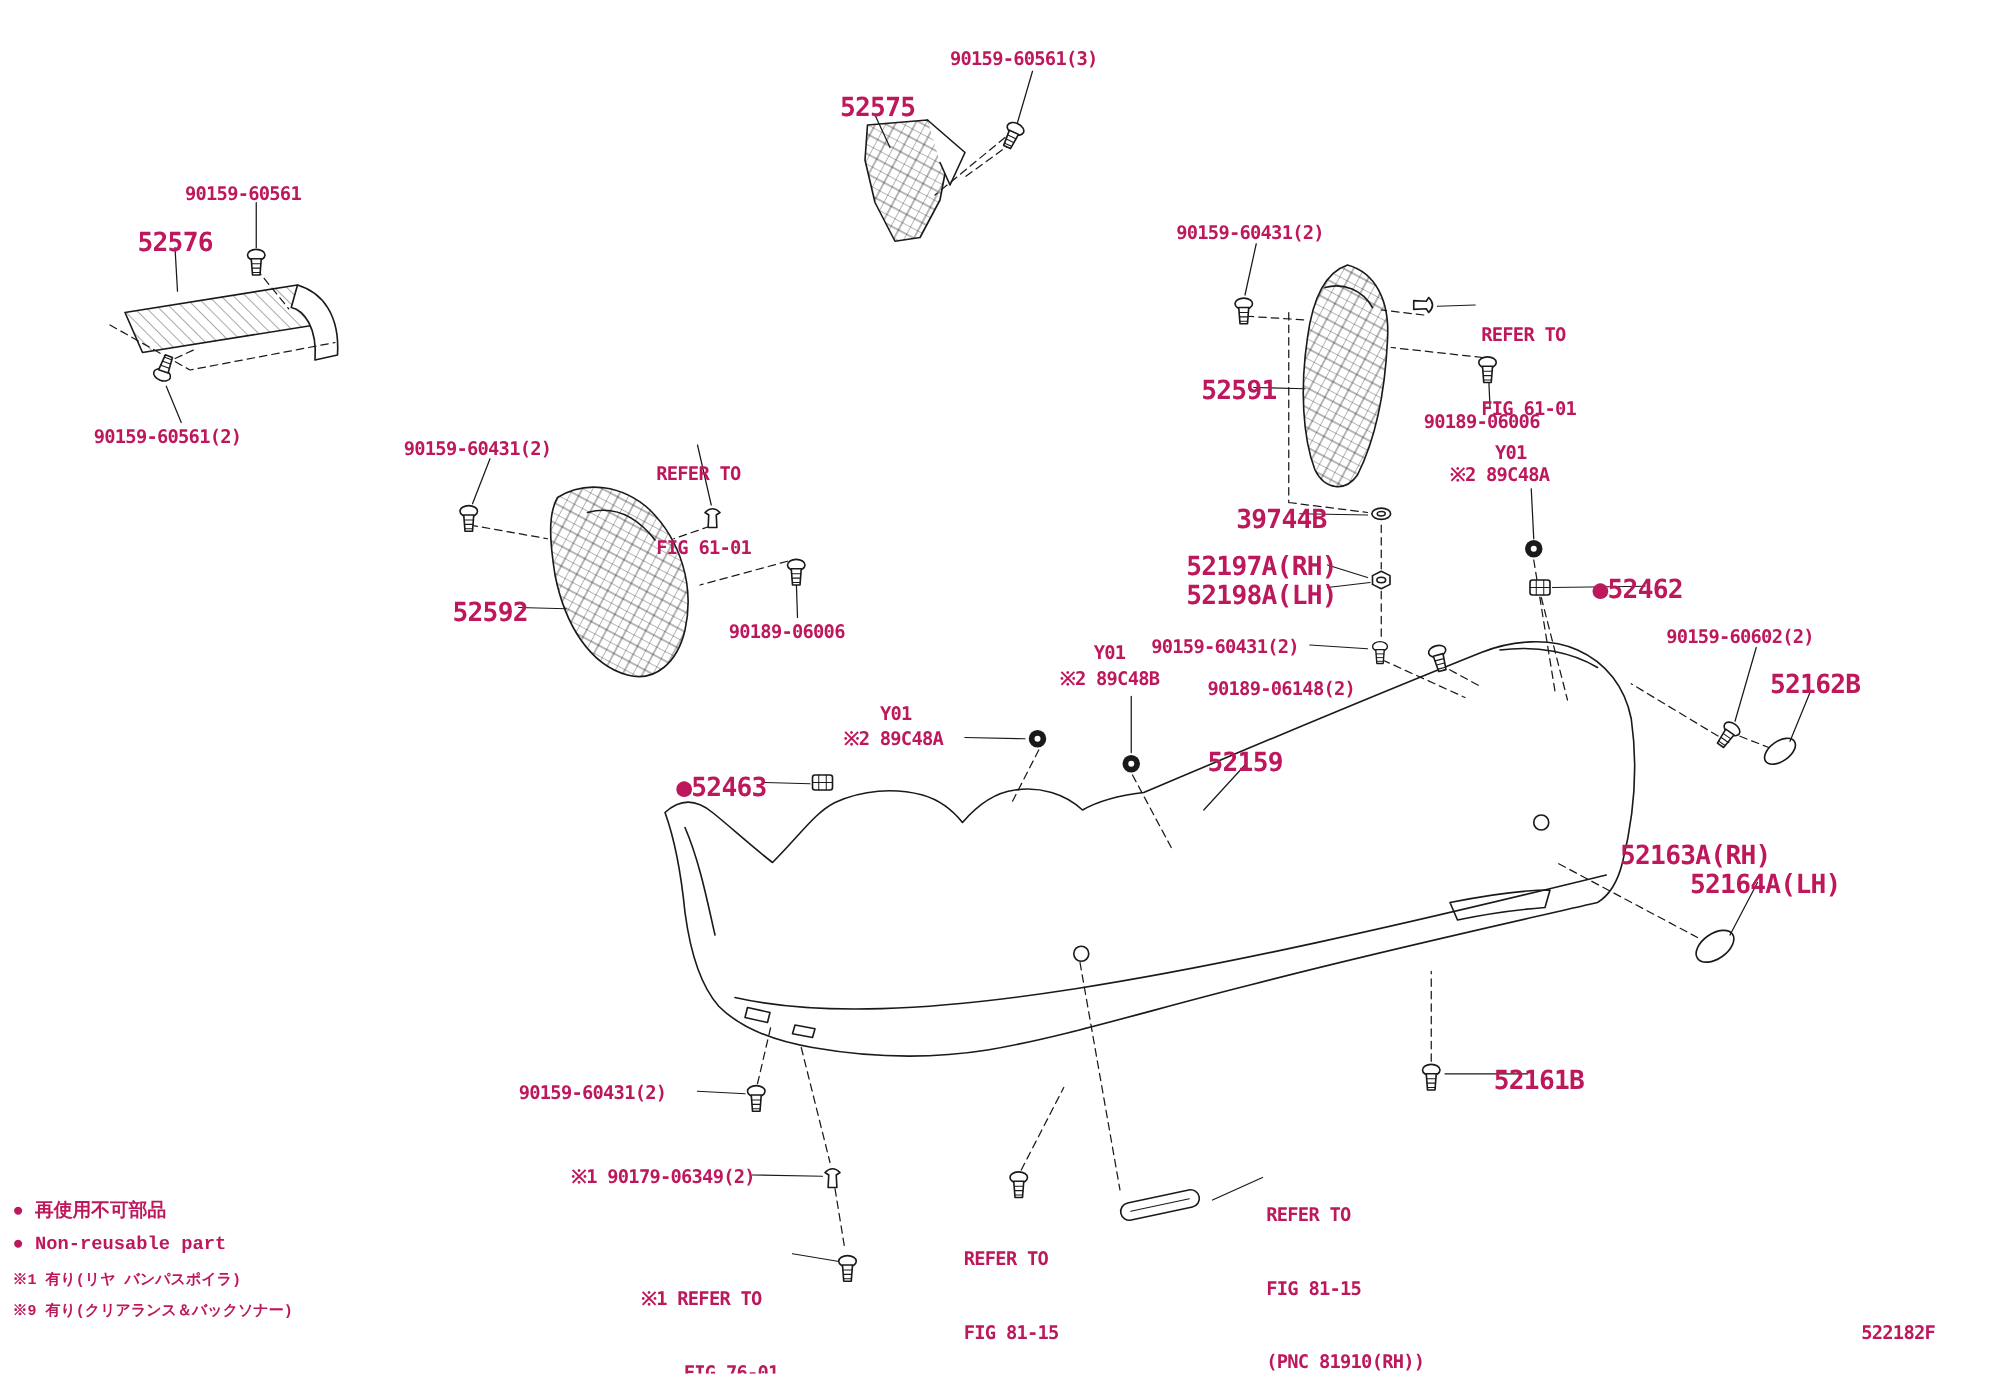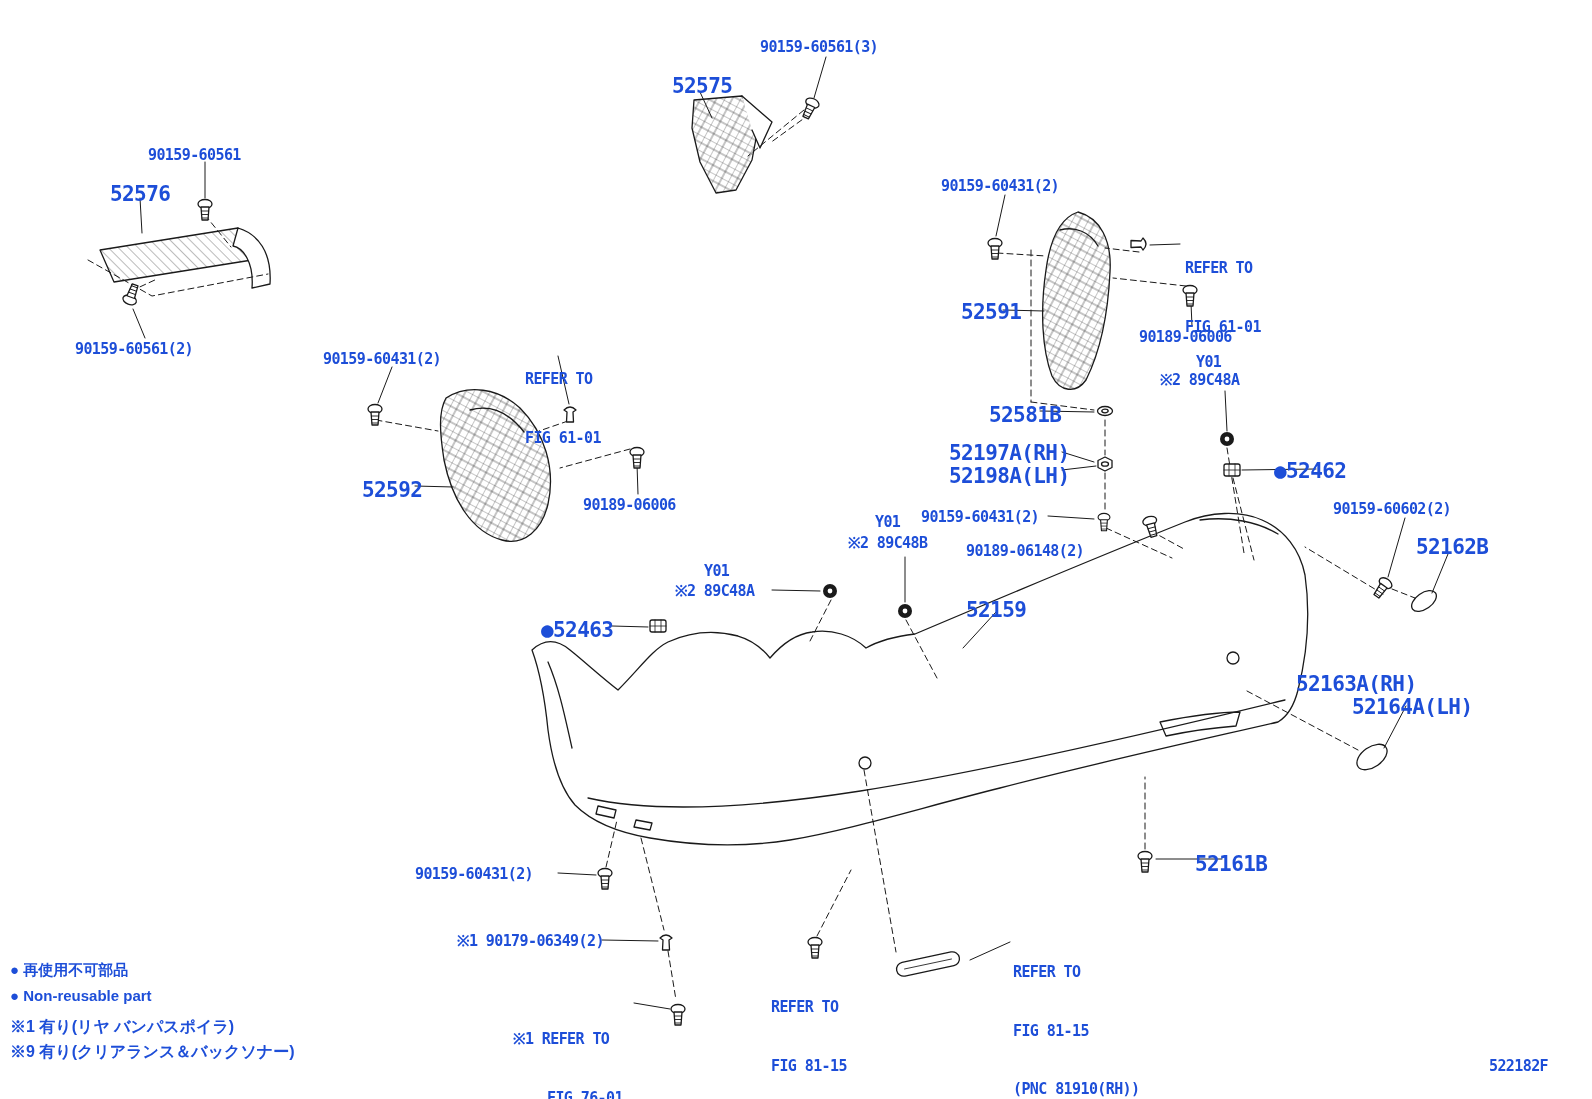--- a/index.html
+++ b/index.html
@@ -1,23 +1,23 @@
 <!DOCTYPE html>
 <html><head>
 <meta charset="utf-8">
 <style>
   html,body{margin:0;padding:0;background:#fff}
   .stage{position:relative;width:1592px;height:1099px;background:#fff;overflow:hidden;
          font-family:"DejaVu Sans Mono","Liberation Mono",monospace;color:#111}
   .art{position:absolute;left:0;top:0;width:1592px;height:1099px}
-  .lbl{position:absolute;font-weight:bold;font-size:15px;line-height:1.3;letter-spacing:-0.6px;white-space:pre;color:#1d4ed8}
+  .lbl{position:absolute;font-weight:bold;font-size:15px;line-height:1.3;letter-spacing:-0.6px;white-space:pre;color:#be185d}
   .lbl span{display:block}
   .big{font-size:21px}
-  .small{font-size:16px}
-  .sans{font-family:Liberation Sans, sans-serif;letter-spacing:0}
+  .small{font-size:12px}
+  .sans{font-family:Liberation Mono, monospace;letter-spacing:0}
   .ind{padding-left:34px}
 </style>
 </head>
 <body>
 
 <div class="stage">
 
   <svg class="art" viewBox="0 0 1592 1099" fill="none" stroke="#1a1a1a" stroke-width="1.3" stroke-linecap="round" stroke-linejoin="round">
     <defs>
       <pattern id="grid" width="14" height="14" patternUnits="userSpaceOnUse" patternTransform="rotate(28)">
@@ -174,21 +174,21 @@
   <div class="lbl big" style="left:961px;top:299px">52591</div>
   <div class="lbl" style="left:1139px;top:328px">90189-06006</div>
   <div class="lbl" style="left:75px;top:340px">90159-60561(2)</div>
   <div class="lbl" style="left:323px;top:350px">90159-60431(2)</div>
   <div class="lbl" style="left:525px;top:331px">
     <span>REFER TO</span>
     <span>FIG 61-01</span>
   </div>
   <div class="lbl" style="left:1196px;top:353px">Y01</div>
   <div class="lbl" style="left:1160px;top:371px">※2 89C48A</div>
-  <div class="lbl big" style="left:989px;top:402px">52581B</div>
+  <div class="lbl big" style="left:989px;top:402px">39744B</div>
   <div class="lbl big" style="left:949px;top:440px">52197A(RH)</div>
   <div class="lbl big" style="left:949px;top:463px">52198A(LH)</div>
   <div class="lbl big" style="left:1274px;top:458px">●52462</div>
   <div class="lbl big" style="left:362px;top:477px">52592</div>
   <div class="lbl" style="left:583px;top:496px">90189-06006</div>
   <div class="lbl" style="left:921px;top:508px">90159-60431(2)</div>
   <div class="lbl" style="left:1333px;top:500px">90159-60602(2)</div>
   <div class="lbl" style="left:875px;top:513px">Y01</div>
   <div class="lbl" style="left:848px;top:534px">※2 89C48B</div>
   <div class="lbl" style="left:966px;top:542px">90189-06148(2)</div>

